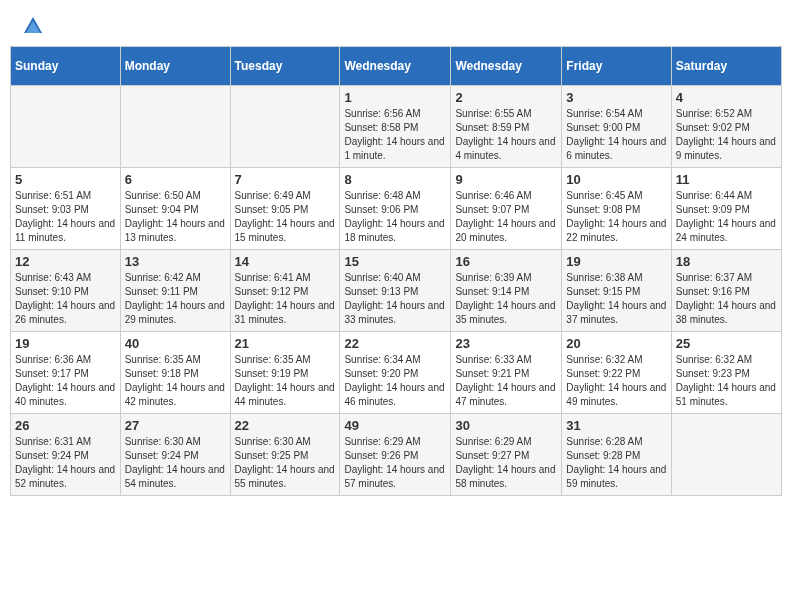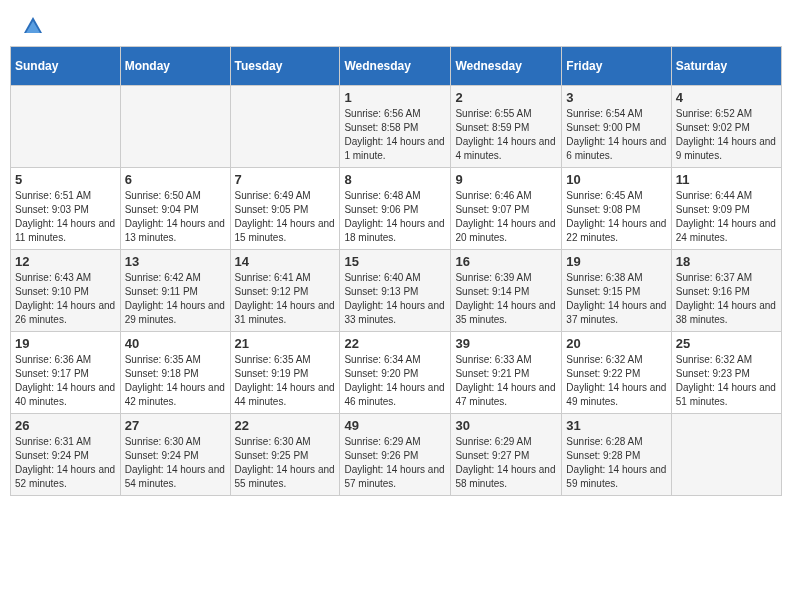--- a/index.html
+++ b/index.html
@@ -201,21 +201,21 @@
         </td>
         <td>
           <div class="day-number">21</div>
           <div class="day-info">Sunrise: 6:35 AM<br>Sunset: 9:19 PM<br>Daylight: 14 hours and 44 minutes.</div>
         </td>
         <td>
           <div class="day-number">22</div>
           <div class="day-info">Sunrise: 6:34 AM<br>Sunset: 9:20 PM<br>Daylight: 14 hours and 46 minutes.</div>
         </td>
         <td>
-          <div class="day-number">39</div>
+          <div class="day-number">23</div>
           <div class="day-info">Sunrise: 6:33 AM<br>Sunset: 9:21 PM<br>Daylight: 14 hours and 47 minutes.</div>
         </td>
         <td>
           <div class="day-number">20</div>
           <div class="day-info">Sunrise: 6:32 AM<br>Sunset: 9:22 PM<br>Daylight: 14 hours and 49 minutes.</div>
         </td>
         <td>
           <div class="day-number">25</div>
           <div class="day-info">Sunrise: 6:32 AM<br>Sunset: 9:23 PM<br>Daylight: 14 hours and 51 minutes.</div>
         </td>

